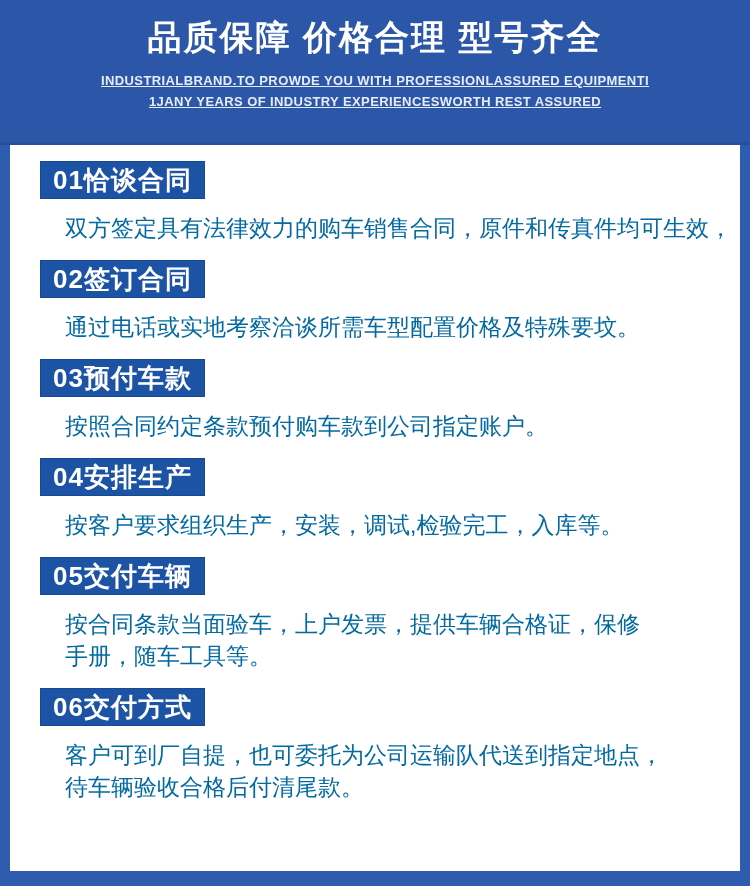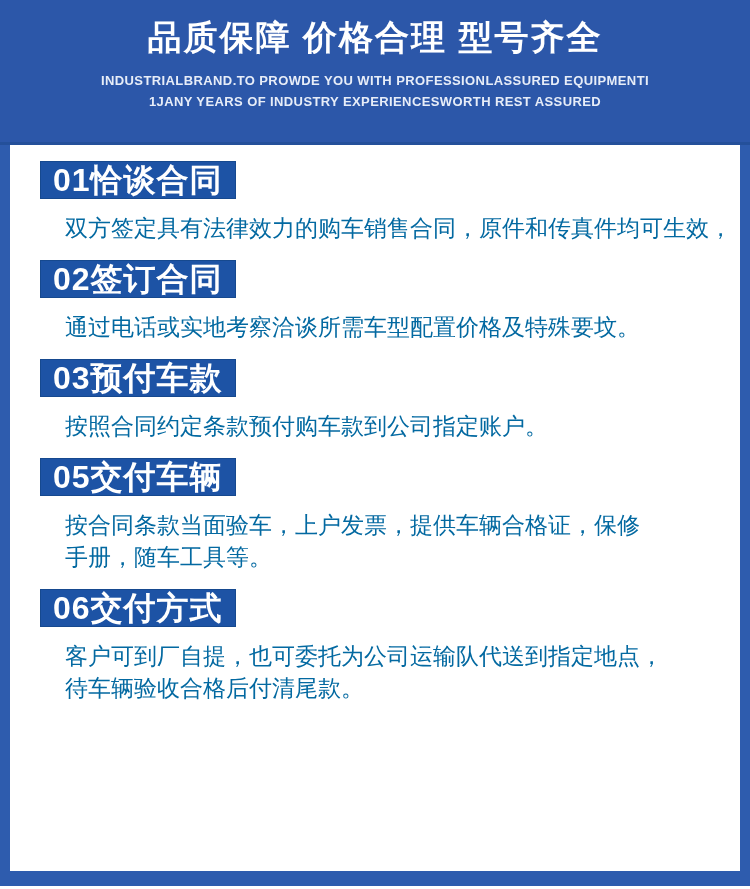--- a/index.html
+++ b/index.html
@@ -27,39 +27,40 @@
     letter-spacing:2px;
     line-height:42px;
   }
   .header-sub{
     margin-top:12px;
     color:#e7edf8;
     font-size:13px;
     font-weight:bold;
     letter-spacing:0.4px;
     line-height:21px;
+    text-decoration:underline;
   }
   
   .frame{
     box-sizing:border-box;
     min-height:741px;
     border-left:10px solid #2e5cae;
     border-right:10px solid #2e5cae;
     border-bottom:15px solid #2e5cae;
     background:#ffffff;
     padding-bottom:40px;
   }
   .step{margin:0;}
   .step-badge{
     display:inline-block;
     margin:16px 12px 0 30px;
     background:#1d53a5;
     border:1px solid #16498f;
     color:#ffffff;
-    font-size:32px;
+    font-size:26px;
     font-weight:bold;
     line-height:36px;
     height:36px;
     padding:0 12px;
     letter-spacing:1px;
   }
   .step-text{
     margin:13px 35px 0 55px;
     color:#0369a1;
     font-size:23px;
@@ -96,20 +97,26 @@
       </div>
     </div>
 
     <div class="step">
       <div class="step-badge">03预付车款</div>
       <div class="step-text">
         <div class="line">按照合同约定条款预付购车款到公司指定账户。</div>
       </div>
     </div>
 
+    <div class="step">
+      <div class="step-badge">04安排生产</div>
+      <div class="step-text">
+        <div class="line">按客户要求组织生产，安装，调试,检验完工，入库等。</div>
+      </div>
+    </div>
 
     <div class="step">
       <div class="step-badge">05交付车辆</div>
       <div class="step-text">
         <div class="line">按合同条款当面验车，上户发票，提供车辆合格证，保修</div>
         <div class="line">手册，随车工具等。</div>
       </div>
     </div>
 
     <div class="step">

